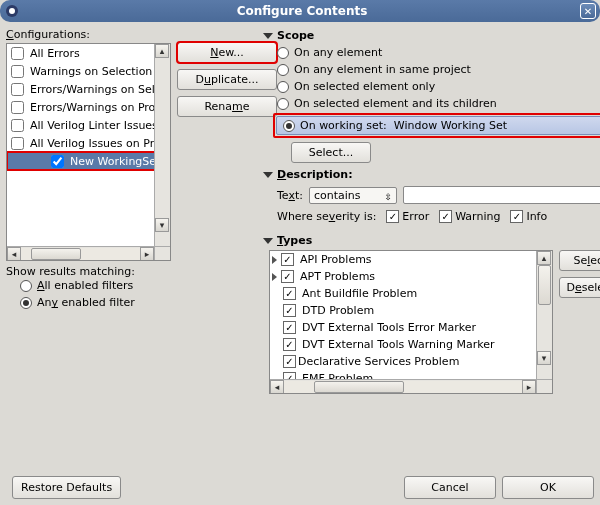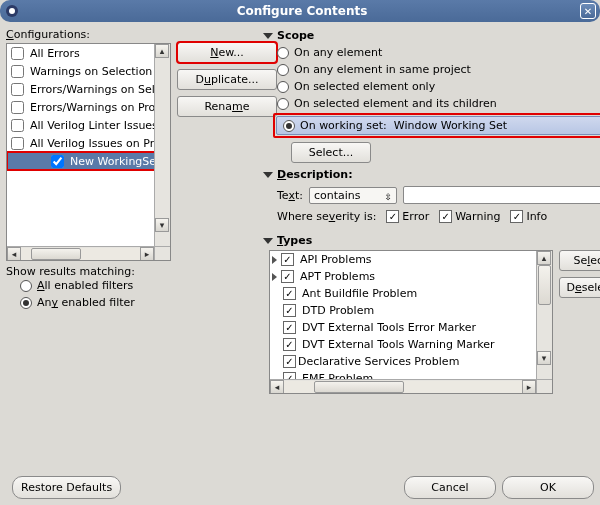--- a/index.html
+++ b/index.html
@@ -54,21 +54,21 @@
   input[type=checkbox] { margin:0 2px 0 0; width:13px; height:13px; }
 
   .btn {
     display:inline-block; min-width:70px; text-align:center;
     border:1px solid #8a8a8a; border-radius:3px;
     background:linear-gradient(to bottom,#f8f7f5,#e2e0db);
     padding:3px 8px; font-size:11px; cursor:pointer;
     user-select:none;
   }
   .btn-mid { width:100px; display:block; margin-bottom:6px;}
-  .btn-footer { min-width:92px; padding:4px 8px;border-radius:10px;}
+  .btn-footer { min-width:92px; padding:4px 8px;}
   .btn-small { min-width:80px; padding:3px 6px;}
 
   .hi-red { outline:2px solid #e00000; outline-offset:-1px;}
 
   .section { margin-bottom:4px;}
   .section-head {
     display:flex; align-items:center; gap:4px; font-weight:bold;
     padding: 1px 0 3px 0;
   }
   .twisty { width:0;height:0;border-left:5px solid transparent;border-right:5px solid transparent;border-top:6px solid #333; }

